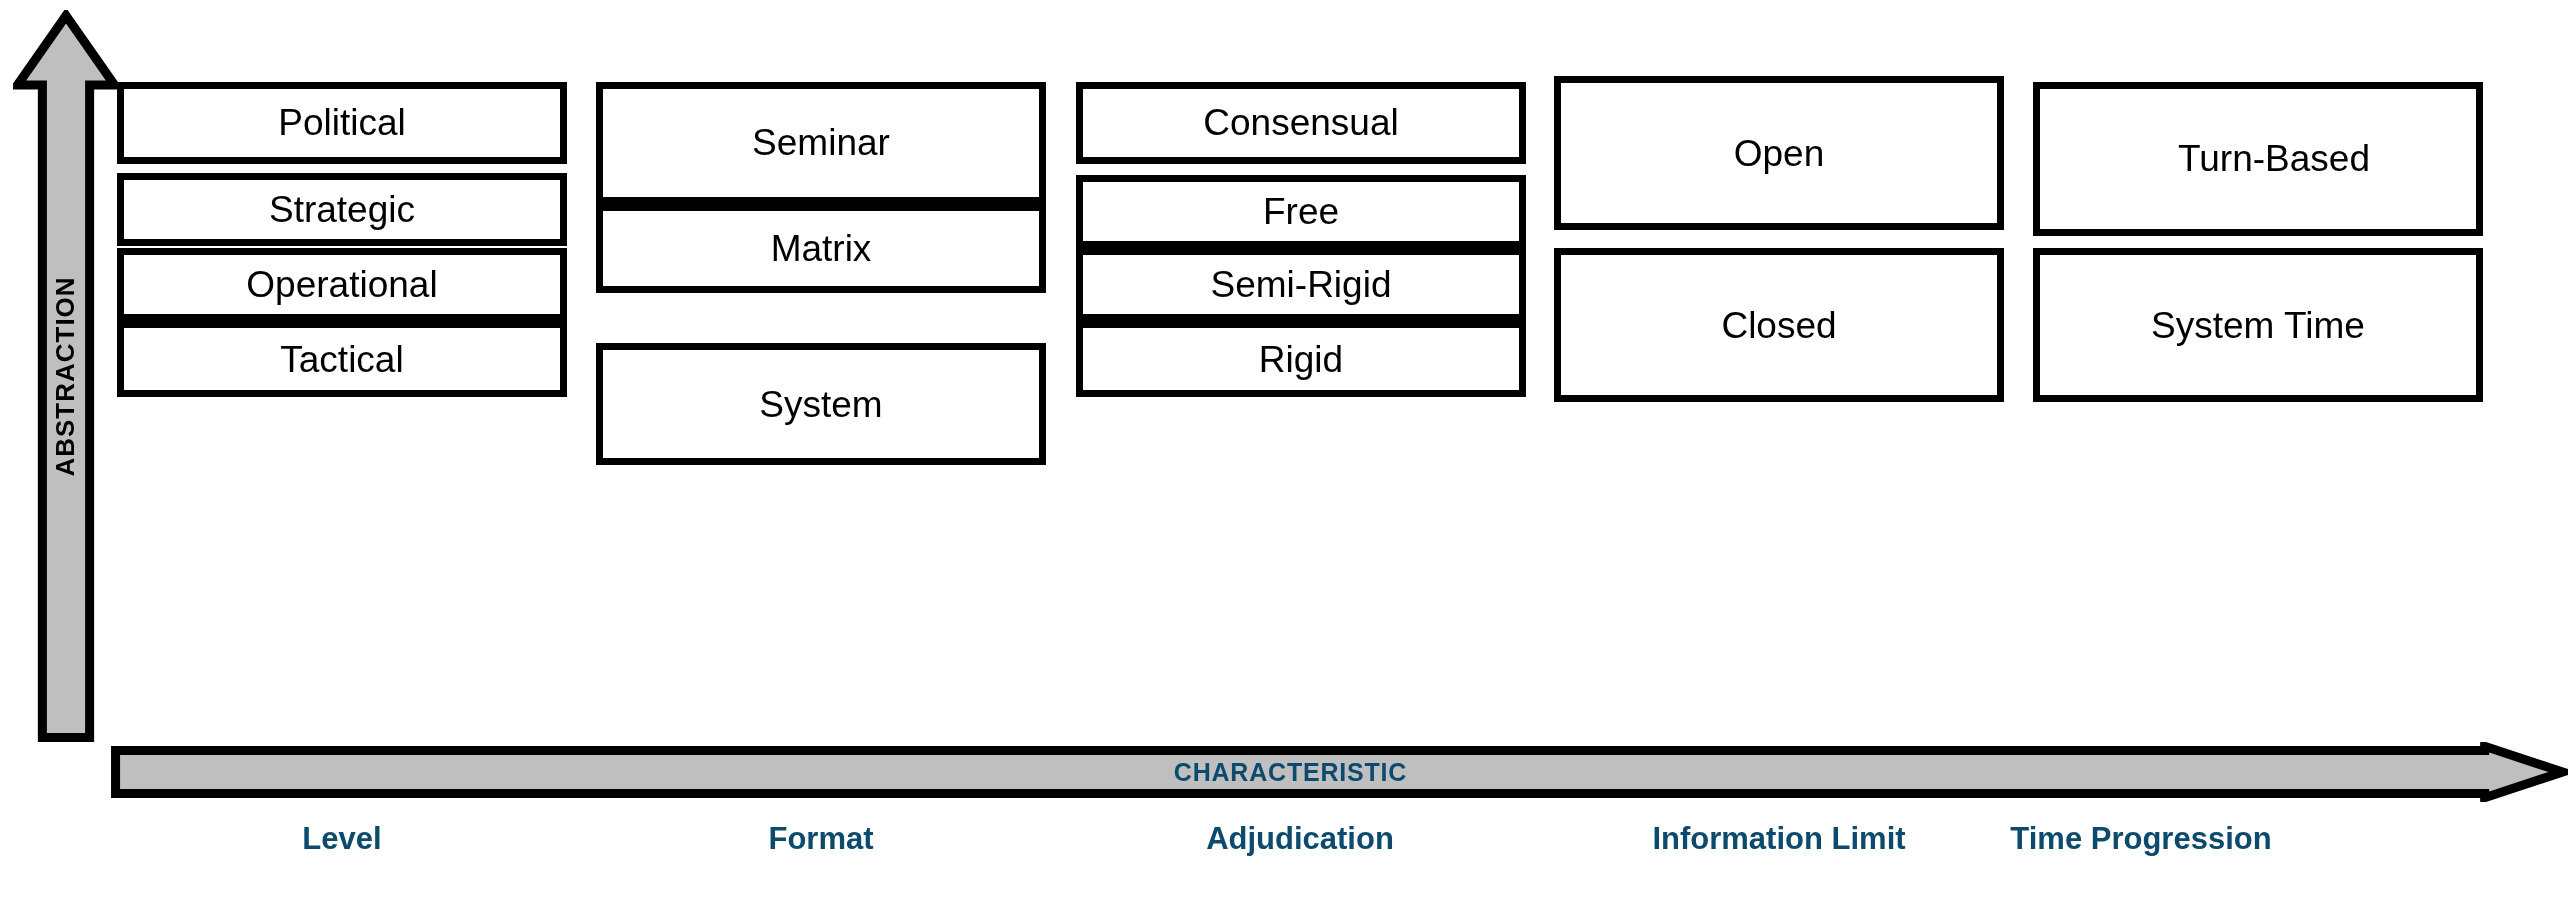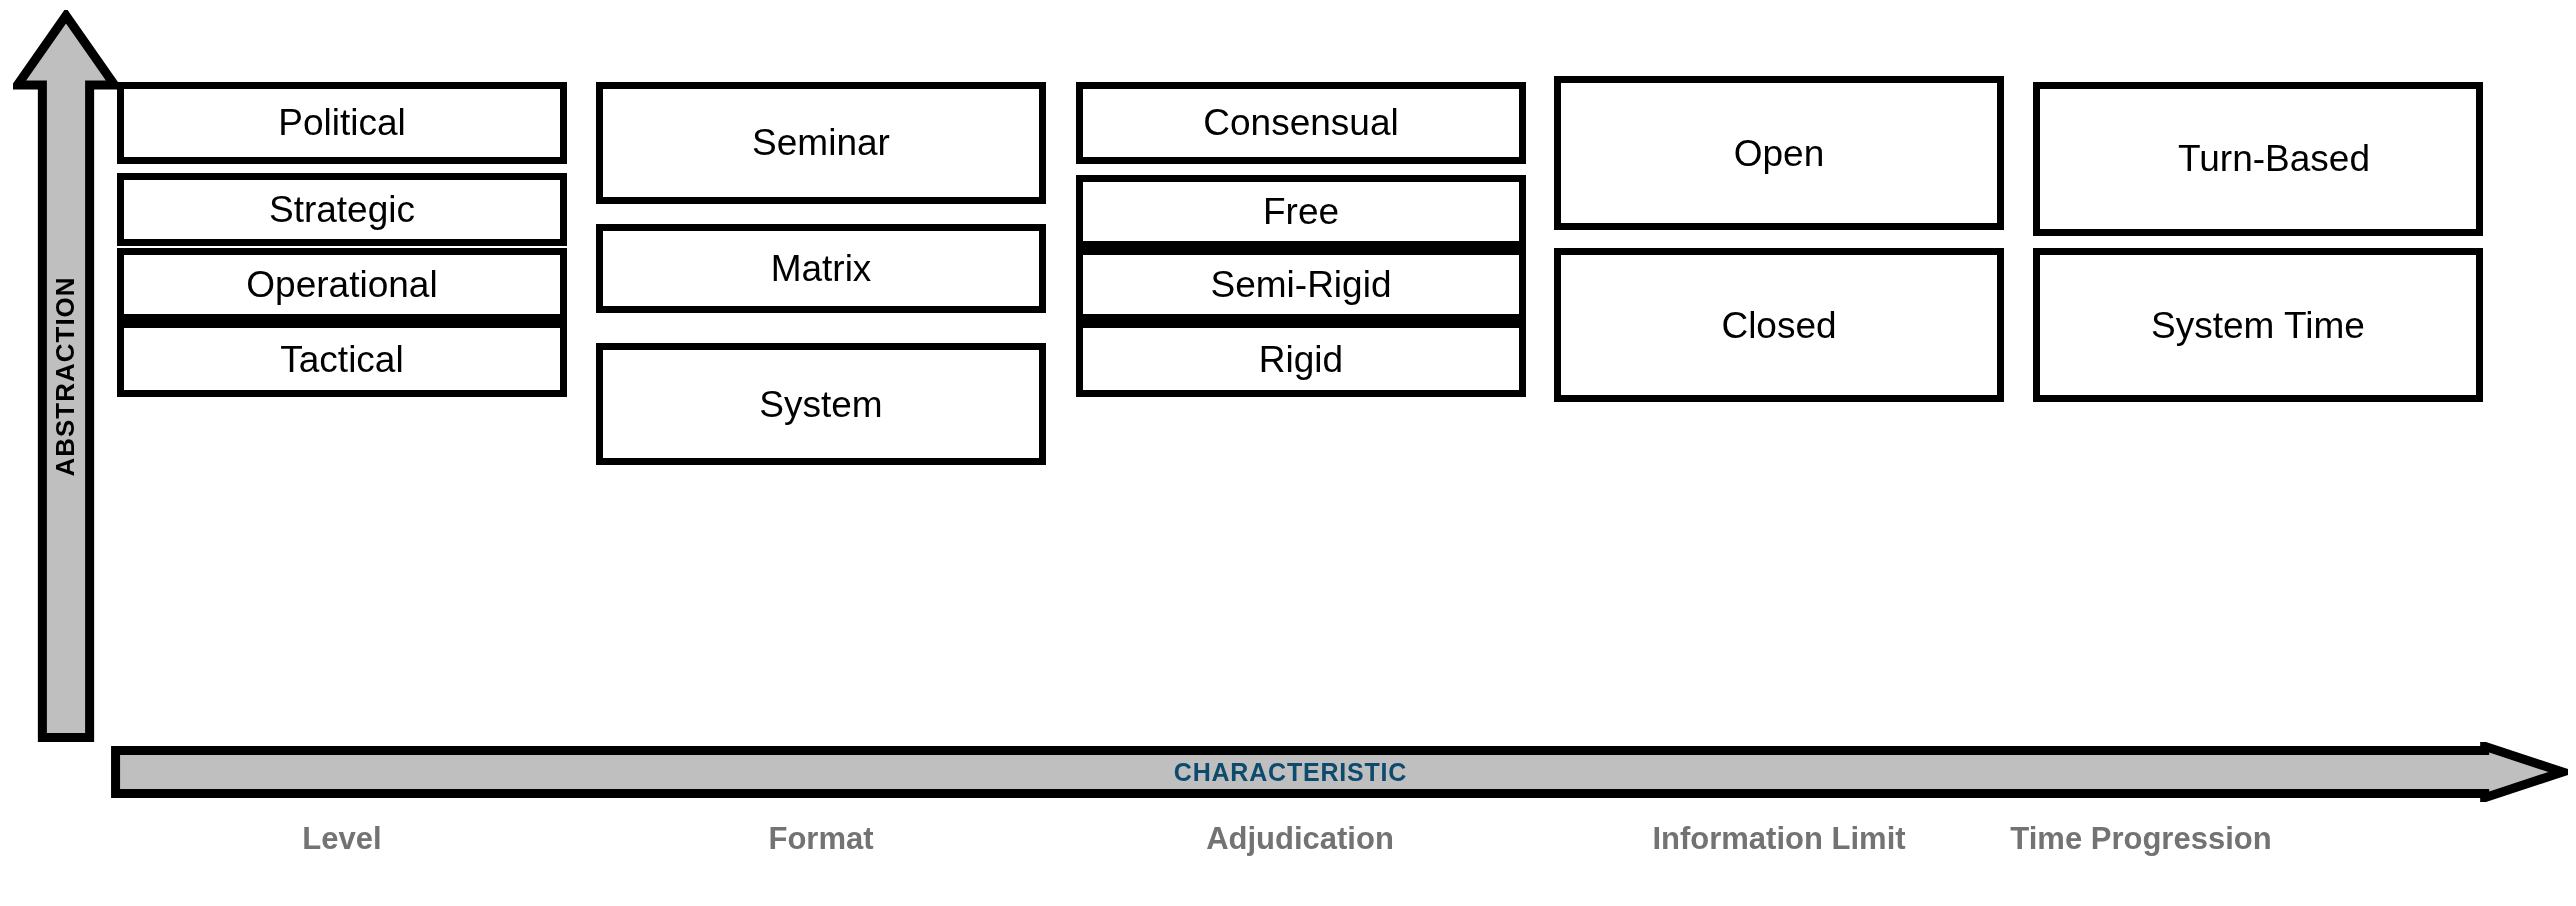--- a/index.html
+++ b/index.html
@@ -116,21 +116,21 @@
   .axis-label {
     position: absolute;
     top: 818px;
     height: 42px;
     display: flex;
     align-items: center;
     justify-content: center;
     font-family: "Liberation Sans Narrow", "Liberation Sans", sans-serif;
     font-weight: bold;
     font-size: 31px;
-    color: #737373;
+    color: #0c4a6e;
     font-stretch: condensed;
     white-space: nowrap;
   }
   #axis-level        { left: 117px;  width: 450px; }
   #axis-format       { left: 596px;  width: 450px; }
   #axis-adjudication { left: 1075px; width: 450px; }
   #axis-infolimit    { left: 1554px; width: 450px; }
   #axis-timeprog     { left: 1916px; width: 450px; }
 </style>
 </head>
@@ -159,21 +159,21 @@
       </div>
     <div class="cell" style="top:245px;height:76px;">
         <span>Tactical</span>
       </div>
   </div>
 
   <div class="col" id="col-format">
     <div class="cell" style="top:5.6px;height:122px;">
         <span>Seminar</span>
       </div>
-    <div class="cell" style="top:148px;height:89px;">
+    <div class="cell" style="top:128px;height:89px;">
         <span>Matrix</span>
       </div>
     <div class="cell" style="top:267px;height:122px;">
         <span>System</span>
       </div>
   </div>
 
   <div class="col" id="col-adjudication">
     <div class="cell" style="top:5.6px;height:82px;">
         <span>Consensual</span>

